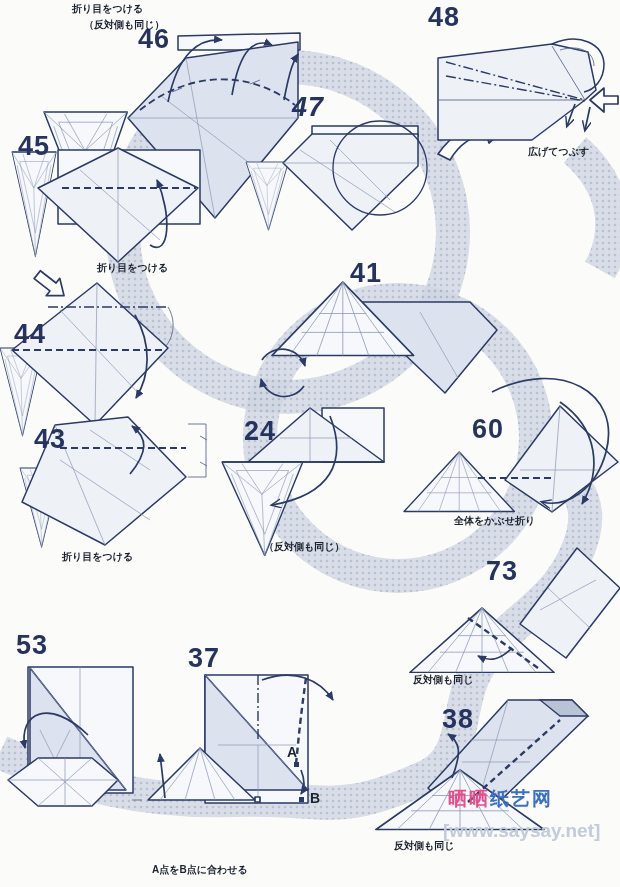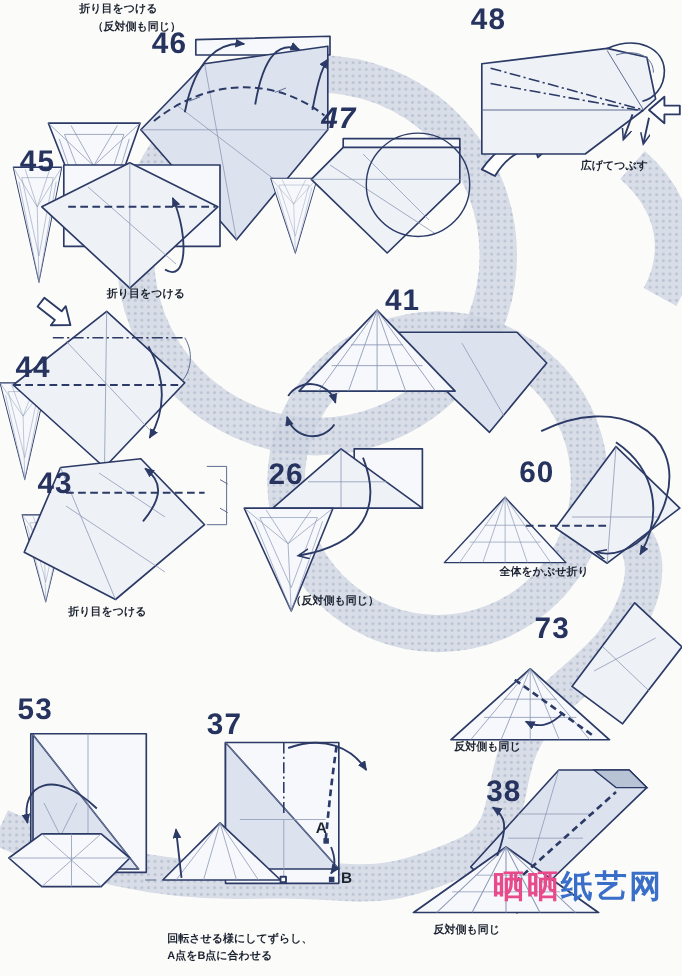--- a/index.html
+++ b/index.html
@@ -13,21 +13,21 @@
   .sheet svg{position:absolute;left:0;top:0;}
   .num{
     position:absolute;color:#26335f;font-size:27px;font-weight:600;
     letter-spacing:1px;line-height:1;user-select:none;
   }
   .cap{
     position:absolute;color:#1c2330;font-size:10px;font-weight:600;
     line-height:1.25;white-space:nowrap;
   }
   .ptlabel{position:absolute;color:#1c2330;font-size:14px;font-weight:700;}
-  .wm1{position:absolute;font-size:29px;font-weight:700;letter-spacing:2px;white-space:nowrap;}
+  .wm1{position:absolute;font-size:19px;font-weight:700;letter-spacing:2px;white-space:nowrap;}
   .wm1 .pink{color:#e84a8a;}
   .wm1 .blue{color:#3a6fc9;}
   .wm2{position:absolute;font-size:19px;font-weight:700;color:#c2cbd9;letter-spacing:0px;white-space:nowrap;}
 
   
   .face{fill:#eef1f6;stroke:#2b3a66;stroke-width:1.5;stroke-linejoin:round;}
   .face2{fill:#f6f8fb;stroke:#2b3a66;stroke-width:1.5;stroke-linejoin:round;}
   .shadef{fill:#dde3ee;stroke:#2b3a66;stroke-width:1.5;stroke-linejoin:round;}
   .darkf{fill:#b9c3d6;stroke:#2b3a66;stroke-width:1.3;}
   .crease{fill:none;stroke:#8a96b4;stroke-width:0.7;}
@@ -210,40 +210,40 @@
     <path class="thin" d="M142,800 L132,800"></path>
   </g>
 </svg>
 
   <div class="num" style="left:16px;top:632px;">53</div>
   <div class="num" style="left:188px;top:645px;">37</div>
   <div class="num" style="left:442px;top:706px;">38</div>
   <div class="num" style="left:486px;top:558px;">73</div>
   <div class="num" style="left:472px;top:416px;">60</div>
   <div class="num" style="left:350px;top:260px;">41</div>
-  <div class="num" style="left:244px;top:418px;">26</div>
+  <div class="num" style="left:244px;top:418px;">24</div>
   <div class="num" style="left:34px;top:426px;">43</div>
   <div class="num" style="left:14px;top:293px;margin-top:28px;">44</div>
   <div class="num" style="left:18px;top:133px;">45</div>
   <div class="num" style="left:138px;top:26px;">46</div>
   <div class="num" style="left:292px;top:94px;font-style:italic;">47</div>
   <div class="num" style="left:428px;top:4px;">48</div>
 
   <div class="cap" style="left:72px;top:3px;">折り目をつける</div>
   <div class="cap" style="left:84px;top:19px;">（反対側も同じ）</div>
   <div class="cap" style="left:528px;top:146px;">広げてつぶす</div>
   <div class="cap" style="left:97px;top:262px;">折り目をつける</div>
   <div class="cap" style="left:62px;top:551px;">折り目をつける</div>
   <div class="cap" style="left:264px;top:541px;">（反対側も同じ）</div>
   <div class="cap" style="left:408px;top:515px;margin-left:46px;">全体をかぶせ折り</div>
   <div class="cap" style="left:413px;top:674px;">反対側も同じ</div>
   <div class="cap" style="left:394px;top:840px;">反対側も同じ</div>
-  <div class="cap" style="left:152px;top:848px;">回転させる様にしてずらし、</div>
   <div class="cap" style="left:152px;top:864px;text-align:center;">A点をB点に合わせる</div>
 
   <div class="ptlabel" style="left:287px;top:744px;">A</div>
   <div class="ptlabel" style="left:310px;top:790px;">B</div>
 
   <div class="wm1" style="left:448px;top:786px;">
     <span class="pink">晒晒</span><span class="blue">纸艺网</span>
   </div>
+  <div class="wm2" style="left:443px;top:820px;">[www.saysay.net]</div>
 
 </div>
 
 </body></html>

